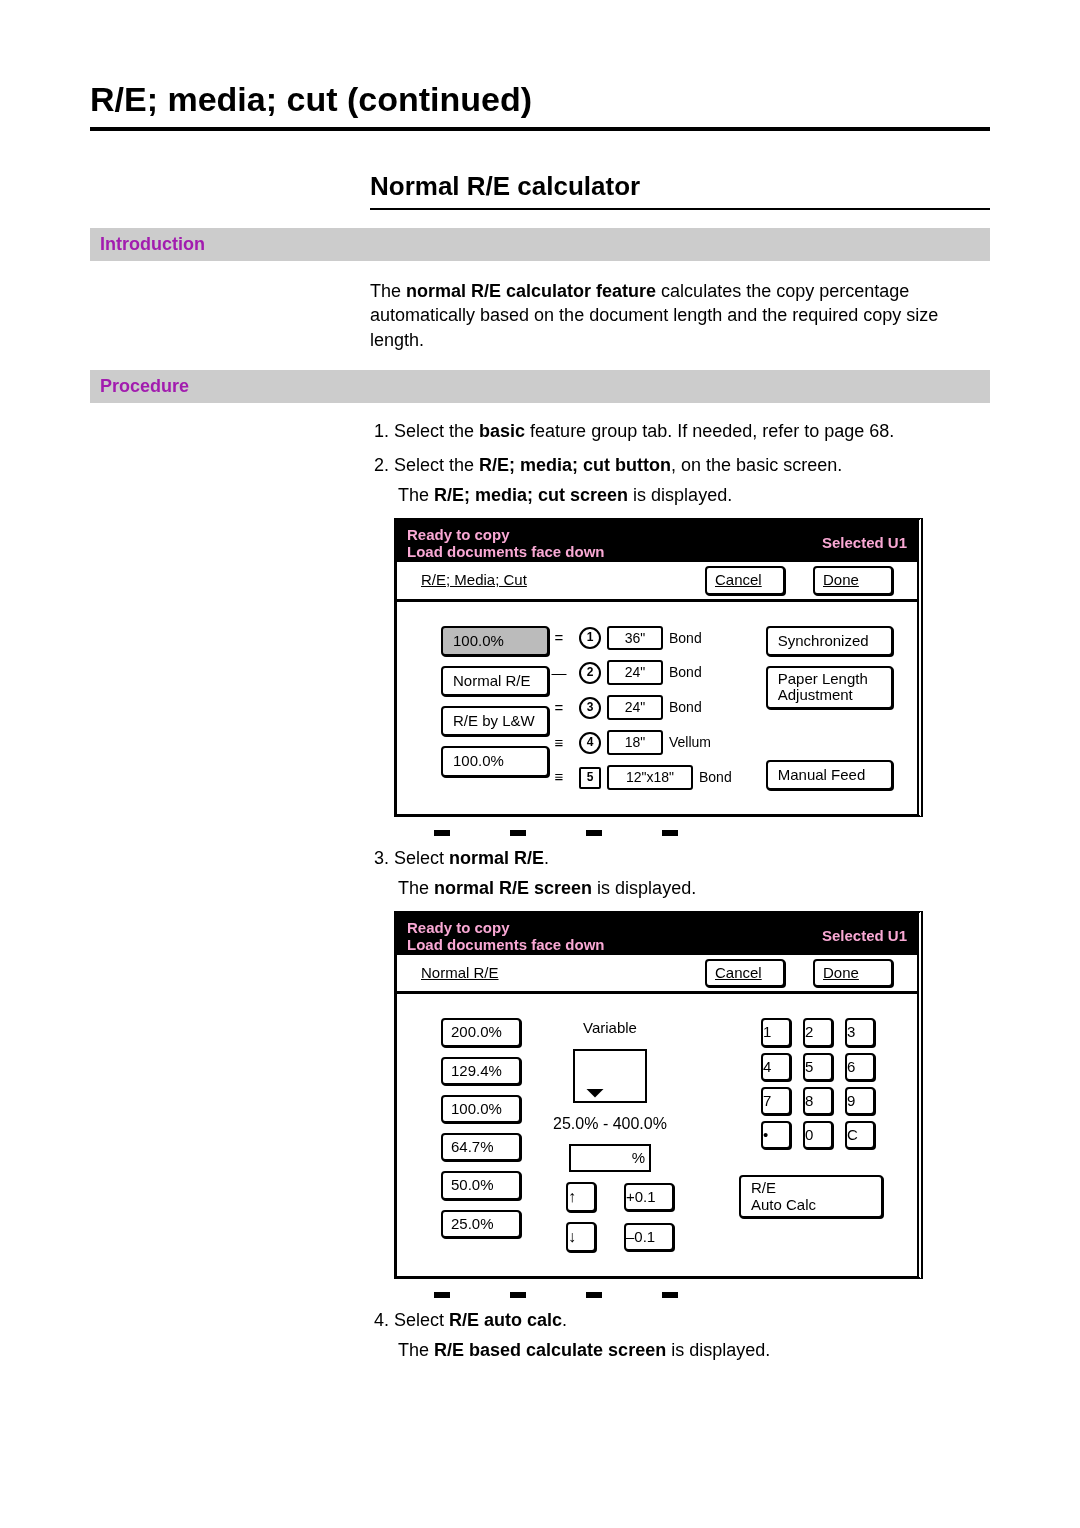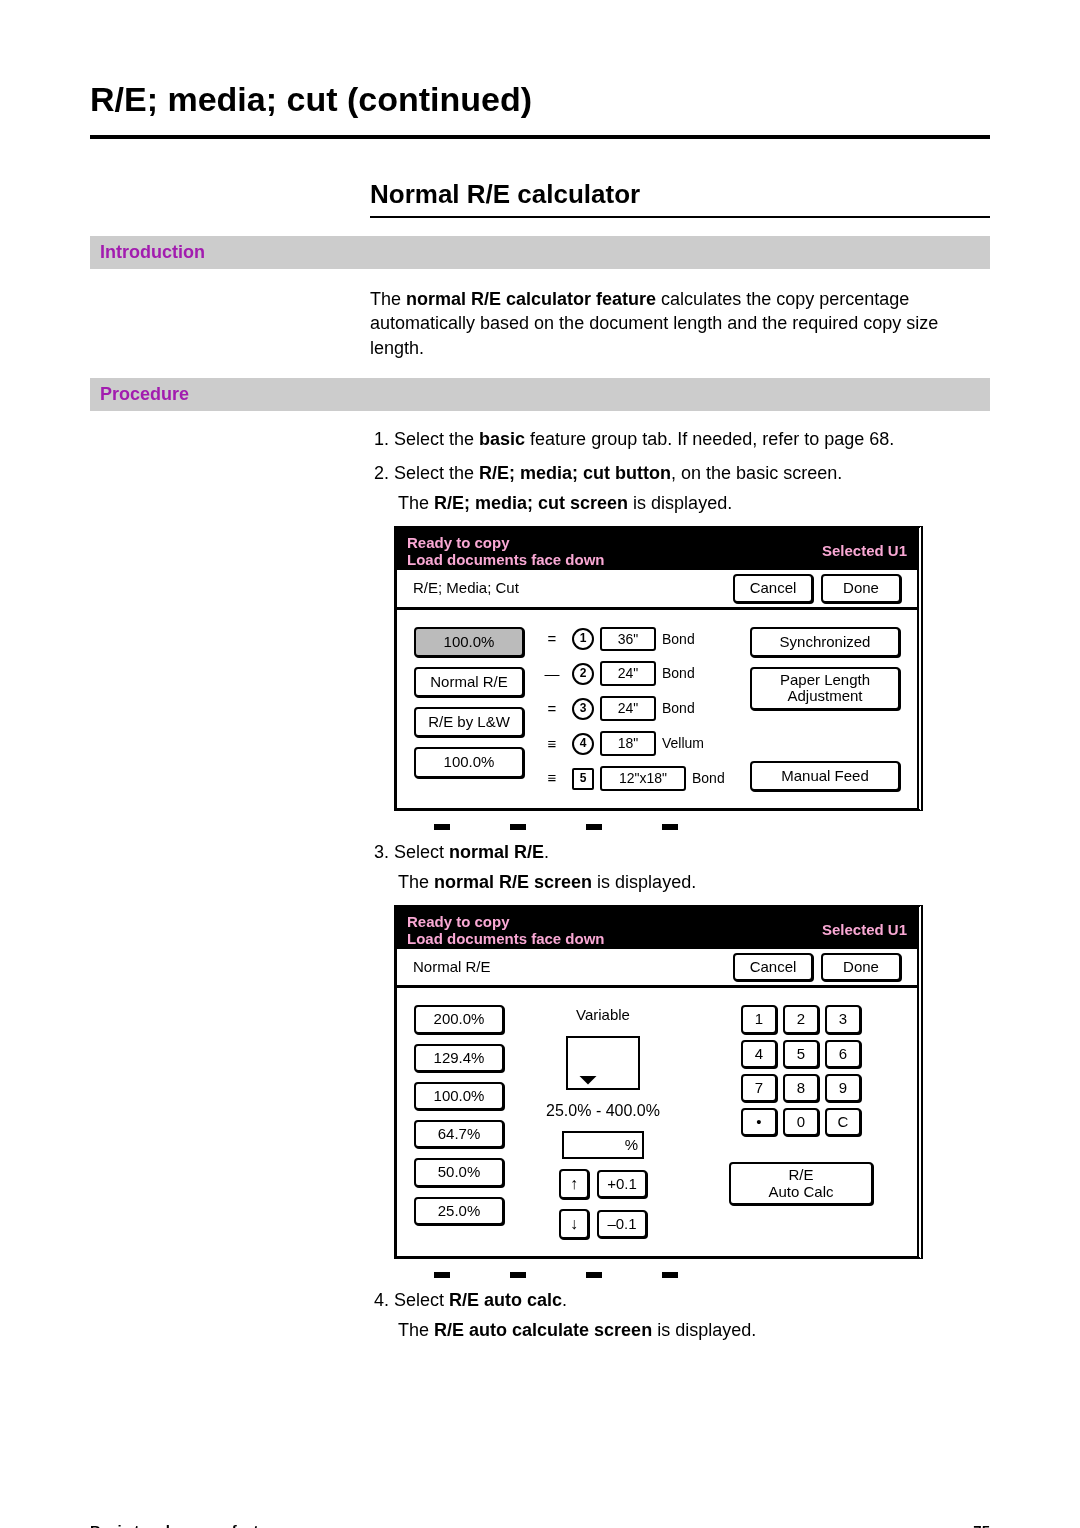--- a/index.html
+++ b/index.html
@@ -10,21 +10,21 @@
     color: #000;
     width: 1080px;
   }
   .page {
     padding: 80px 90px 40px 90px;
   }
   .h1 {
     font-size: 34px;
     font-weight: bold;
     border-bottom: 4px solid #000;
-    padding-bottom: 16px;
+    padding-bottom: 8px;
   }
   .h2 {
     font-size: 26px;
     font-weight: bold;
     margin-top: 40px;
     margin-left: 280px;
     border-bottom: 2px solid #000;
     padding-bottom: 6px;
   }
   .section-hdr {
@@ -69,39 +69,40 @@
     justify-content: space-between;
     padding: 5px 10px 2px 10px;
     font-weight: bold;
   }
   .lcd-top .left { line-height: 1.15; }
   .lcd-top .right { align-self: center; }
   .lcd-row2 {
     display: flex;
     align-items: center;
     border-bottom: 3px solid #000;
-    padding: 4px 16px;
+    padding: 4px 24px;
     gap: 8px;
+    text-decoration: underline;
   }
   .lcd-title { flex: 1; }
   .btn {
     border: 2px solid #000;
     border-radius: 4px;
     padding: 3px 10px;
     min-width: 84px;
-    text-align: center;
     box-shadow: 1px 1px 0 #000;
     background:#fff;
+    margin-left:20px;
   }
   .btn.small { min-width: 60px; padding: 2px 8px; }
   .btn.tiny { min-width: 26px; padding: 2px 0; }
   .btn.sel { background:#bbb; }
   .lcd-body {
     display: flex;
-    padding: 17px;
+    padding: 24px;
     gap: 14px;
   }
   .col { display: flex; flex-direction: column; gap: 10px; }
   .col.left1 { width: 110px; }
   .col.mid1 { flex:1; }
   .col.right1 { width: 150px; }
   .media-row {
     display: flex;
     align-items: center;
     gap: 6px;
@@ -328,21 +329,21 @@
             <span></span>
             <span></span>
             <span></span>
             <span></span>
           </div>
       </li>
 
       <li>
         <span>Select </span><span class="bold">R/E auto calc</span><span>.</span>
         <div class="substep">
-          <span>The </span><span class="bold">R/E auto calculate screen</span><span> is displayed.</span>
+          <span>The </span><span class="bold">R/E based calculate screen</span><span> is displayed.</span>
         </div>
       </li>
     </ol>
   </div>
 
   <div class="footer">
     <span>Basic touch screen features</span>
     <span>75</span>
   </div>
 </div>

